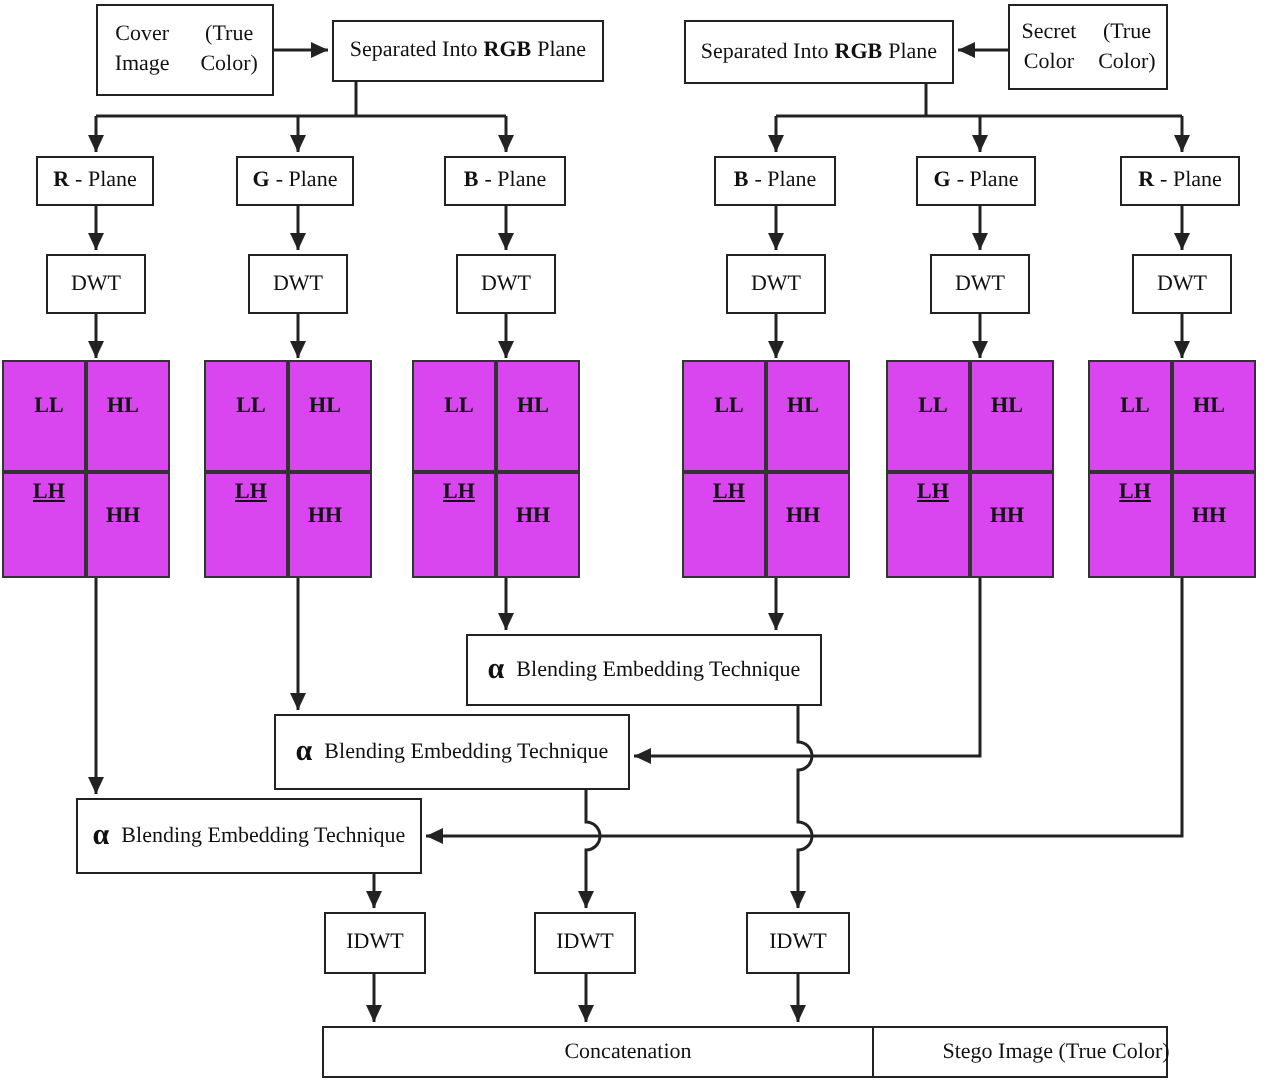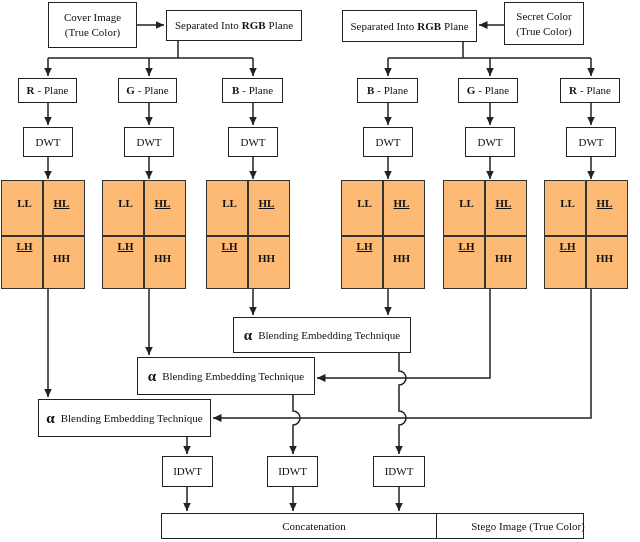--- a/index.html
+++ b/index.html
@@ -6,32 +6,32 @@
   .stage{
     position:relative;width:640px;height:542px;background:#ffffff;
     font-family:"Liberation Serif", serif;color:#111;overflow:hidden;
   }
   .stage svg{position:absolute;left:0;top:0;z-index:1;}
   .box{
     position:absolute;z-index:2;background:#ffffff;border:1.5px solid #222;
     box-sizing:border-box;display:flex;align-items:center;justify-content:center;
     font-size:11px;line-height:1.35;text-align:center;white-space:nowrap;
   }
-  .twoline{flex-direction:column;white-space:normal;}
+  .twoline{flex-direction:row;white-space:normal;}
   .planebox b{font-weight:bold;margin-right:3px;}
   .sep b{font-weight:bold;margin:0 3px;text-align:center;}
   .grid{
-    position:absolute;z-index:2;background:#fdba74;border:1.5px solid #333;
+    position:absolute;z-index:2;background:#d946ef;border:1.5px solid #333;
     box-sizing:border-box;width:84px;height:109px;
   }
   .vdiv{position:absolute;top:0;bottom:0;left:50%;width:1.5px;margin-left:-0.75px;background:#333;}
   .hdiv{position:absolute;left:0;right:0;top:54px;height:1.5px;background:#333;}
   .sub{position:absolute;font-weight:bold;font-size:11px;width:45px;text-align:center;}
   .sub.tl{left:0;top:16px;}
-  .sub.tr{right:0;top:16px;text-decoration:underline;}
+  .sub.tr{right:0;top:16px;}
   .sub.bl{left:0;top:59px;text-decoration:underline;}
   .sub.br{right:0;top:71px;margin-left:22px;}
   .blend{font-size:11px;}
   .alpha{font-weight:bold;font-size:15px;margin-right:6px;line-height:1;}
 </style>
 </head>
 <body>
 
 <div class="stage">
 

